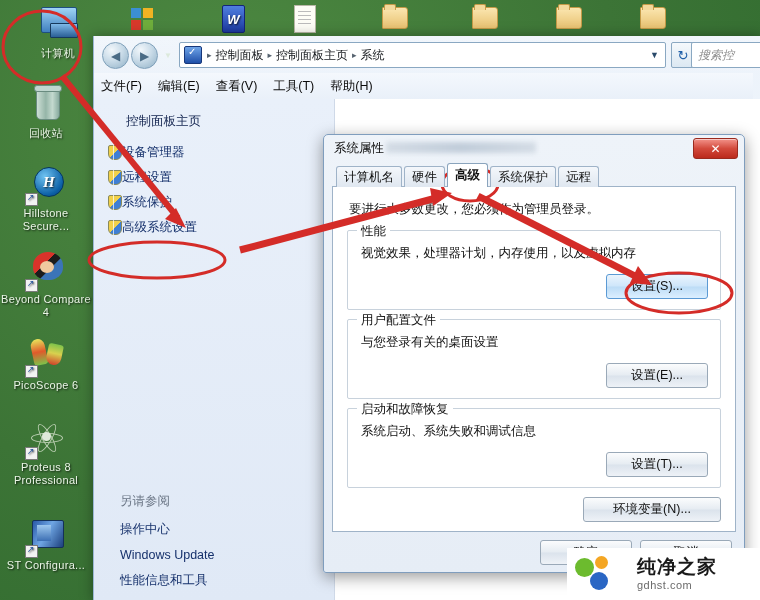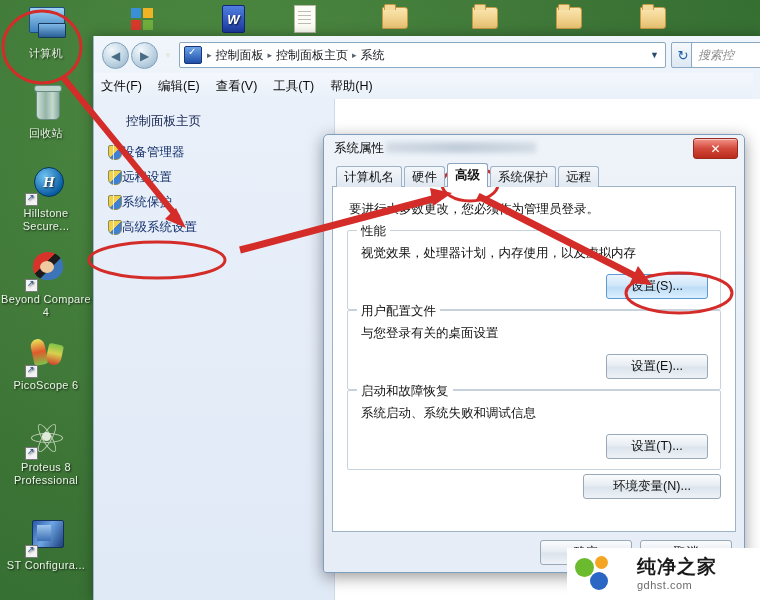--- a/index.html
+++ b/index.html
@@ -166,21 +166,21 @@
     box-shadow:inset 0 1px 0 rgba(255,255,255,.5);}
   .dlg-inner{position:absolute;left:8px;top:29px;right:8px;bottom:40px;}
   .tabs{display:flex;align-items:flex-end;height:23px;position:relative;z-index:2;padding-left:4px;}
   .tab{height:20px;padding:0 7px;display:flex;align-items:center;
     background:linear-gradient(#f4f7fb,#dfe7f0);border:1px solid #9fb3c8;
     border-bottom:none;border-radius:3px 3px 0 0;margin-right:2px;font-size:12.5px;color:#111;}
   .tab.active{height:23px;background:#fff;border-color:#8aa4bd;position:relative;top:0;font-weight:bold;}
   .tabpanel{position:absolute;left:0;right:0;top:22px;bottom:0;
     background:#fff;border:1px solid #9fb3c8;padding:12px 14px;}
   .note{margin:2px 0 12px 2px;}
-  .group{border:1px solid #c8d2dc;border-radius:2px;position:relative;
+  .group{border:1px solid #c8d2dc;border-radius:2px;margin-bottom:9px;position:relative;
     padding:14px 12px 10px;}
   .group > .legend{position:absolute;left:9px;top:-8px;background:#fff;padding:0 4px;font-size:12.5px;}
   .group .desc{margin:0 0 6px 1px;}
   .grp-btnrow{display:flex;justify-content:flex-end;margin-top:12px;}
   .btn{min-width:84px;height:23px;padding:0 8px;
     background:linear-gradient(#fbfcfd,#e6ecf2 48%,#dbe3ec 52%,#eef2f7);
     border:1px solid #9aa9b8;border-radius:3px;font-size:12.5px;color:#111;
     display:flex;align-items:center;justify-content:center;}
   .btn.primary{background:linear-gradient(#eaf4fd,#cfe6fa 48%,#bcdcf6 52%,#dcefff);
     border-color:#5b9ad4;}
@@ -243,21 +243,21 @@
     <span class="glyph">
         <i class="ic-folder"></i>
       </span>
   </div>
   <div class="dicon" style="left:605px;top:2px;">
     <span class="glyph">
         <i class="ic-folder"></i>
       </span>
   </div>
 
-  <div class="dicon" style="left:0px;top:4px;">
+  <div class="dicon" style="left:12px;top:4px;">
     <span class="glyph">
         <i class="ic-pc"></i>
       </span>
     <span class="lbl">计算机</span>
   </div>
   <div class="dicon" style="left:0px;top:84px;">
     <span class="glyph">
         <i class="ic-trash"></i>
       </span>
     <span class="lbl">回收站</span>
@@ -359,20 +359,26 @@
         </div>
         <div class="side-link">
           <span class="shield"></span>
           <span>系统保护</span>
         </div>
         <div class="side-link">
           <span class="shield"></span>
           <span>高级系统设置</span>
         </div>
 
+        <div class="side-foot">
+          <div class="ttl">另请参阅</div>
+          <div class="lnk">操作中心</div>
+          <div class="lnk">Windows Update</div>
+          <div class="lnk">性能信息和工具</div>
+        </div>
       </div>
       <div class="content"></div>
     </div>
   </div>
 
   <div class="dlg">
     <div class="dlg-title">
       <span>系统属性</span>
       <span class="dlg-blur"></span>
       <div class="dlg-close">

